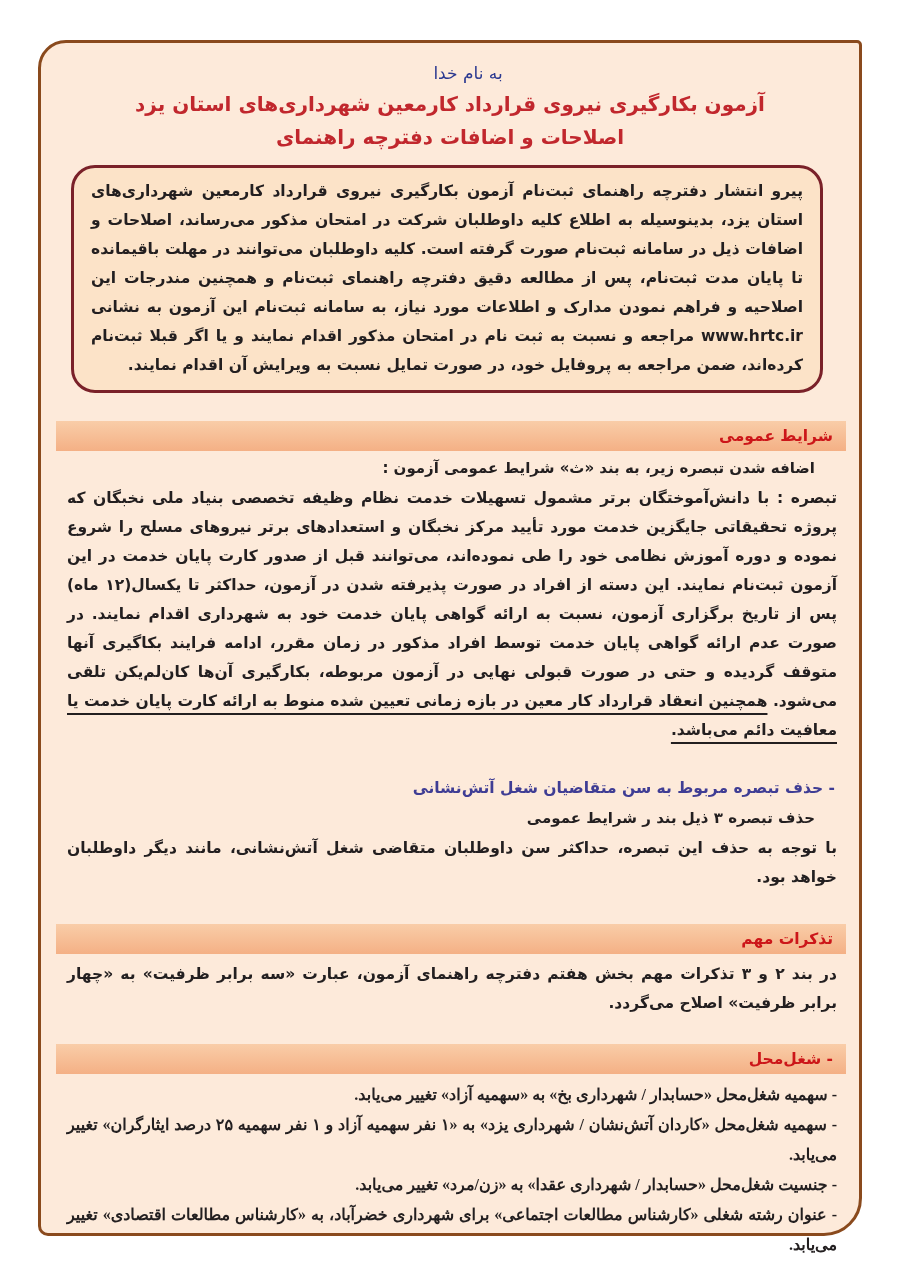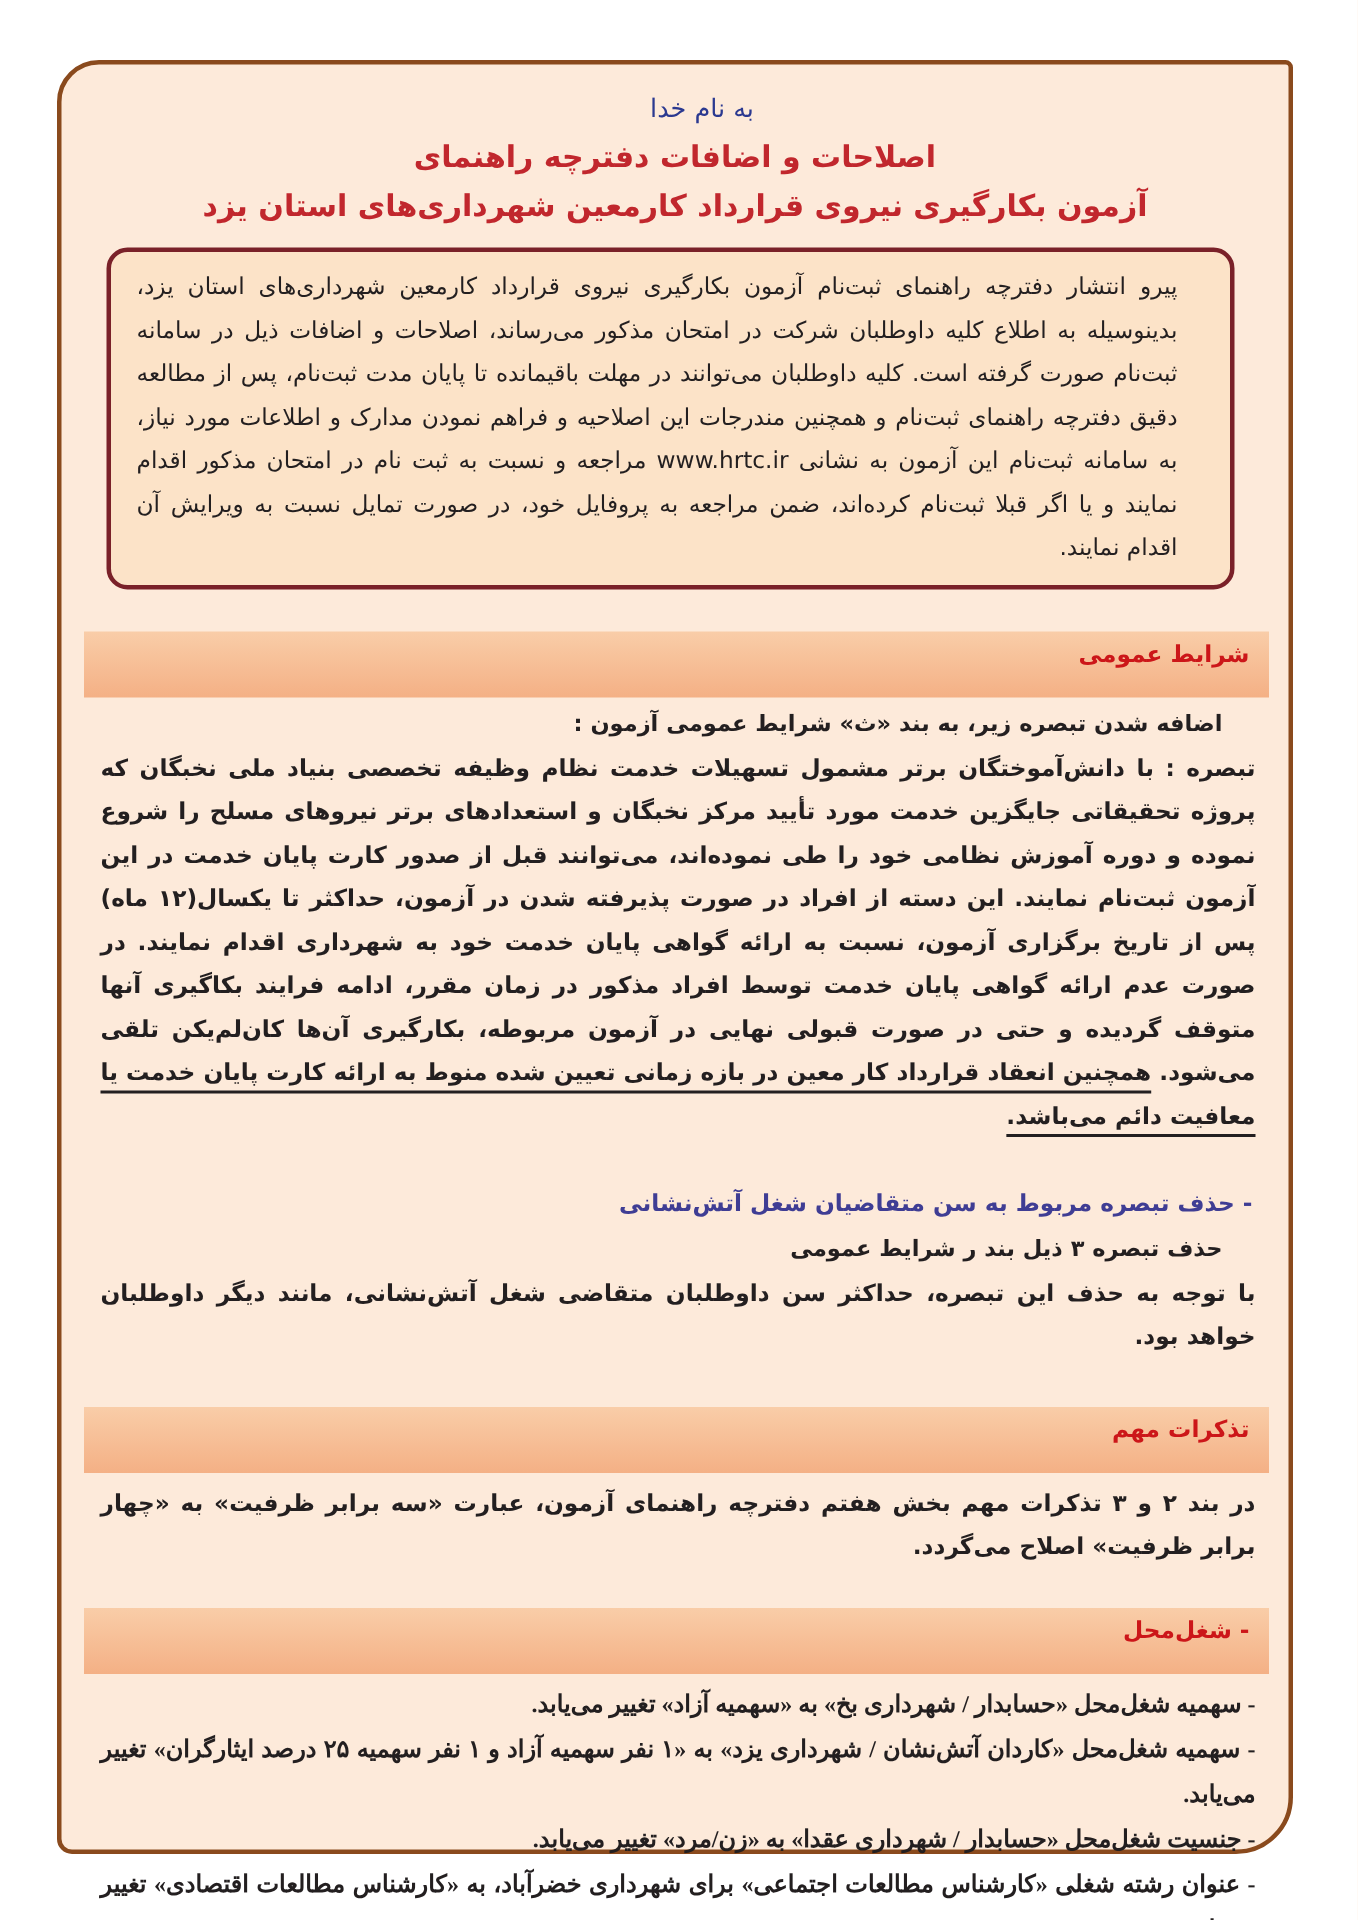--- a/index.html
+++ b/index.html
@@ -23,28 +23,28 @@
   }
   .title-red {
     text-align:center; color:var(--title-red,#c1272d);
     font-size:20px; font-weight:bold; margin-top:9px;
   }
 
   .intro-box {
     margin:16px 36px 0 30px;
     background:var(--intro-bg,#fce3c8);
     border:3px solid var(--intro-border,#7a2129);
-    border-radius:14px;
-    padding:9px 35px 10px 17px;
-    font-size:15.5px; font-weight:normal; line-height:29px;
+    border-radius:24px;
+    padding:9px 17px 10px 17px;
+    font-size:15.5px; font-weight:bold; line-height:29px;
     text-align:justify;
   }
 
   .band {
-    margin:0 13px 0 15px; height:44px;
+    margin:0 13px 0 15px; height:30px;
     background:linear-gradient(to bottom, var(--band-bg-light,#f9cda8), var(--band-bg,#f4b085));
     color:var(--section-red,#cc1619);
     font-size:15.5px; font-weight:bold; line-height:30px;
     padding-right:13px;
   }
   .band-general { margin-top:28px; }
   .band-notes   { margin-top:32px;padding-left:48px; }
   .band-jobs    { margin-top:26px;text-align:right; }
 
   .subheader {
@@ -76,22 +76,22 @@
   .notes-para  { margin-top:6px; }
   .jobs-items  { margin-top:6px; }
 </style>
 </head>
 <body>
 
 <div class="card">
 
   <div class="bismillah">به نام خدا</div>
 
+  <div class="title-red">آزمون بکارگیری نیروی قرارداد کارمعین شهرداری‌های استان یزد</div>
   <div class="title-red">اصلاحات و اضافات دفترچه راهنمای</div>
-  <div class="title-red">آزمون بکارگیری نیروی قرارداد کارمعین شهرداری‌های استان یزد</div>
 
   <div class="intro-box">
     <span>پیرو انتشار دفترچه راهنمای ثبت‌نام آزمون بکارگیری نیروی قرارداد کارمعین شهرداری‌های استان یزد، بدینوسیله به اطلاع کلیه داوطلبان شرکت در امتحان مذکور می‌رساند، اصلاحات و اضافات ذیل در سامانه ثبت‌نام صورت گرفته است. کلیه داوطلبان می‌توانند در مهلت باقیمانده تا پایان مدت ثبت‌نام، پس از مطالعه دقیق دفترچه راهنمای ثبت‌نام و همچنین مندرجات این اصلاحیه و فراهم نمودن مدارک و اطلاعات مورد نیاز، به سامانه ثبت‌نام این آزمون به نشانی www.hrtc.ir مراجعه و نسبت به ثبت نام در امتحان مذکور اقدام نمایند و یا اگر قبلا ثبت‌نام کرده‌اند، ضمن مراجعه به پروفایل خود، در صورت تمایل نسبت به ویرایش آن اقدام نمایند.</span>
   </div>
 
   <div class="band band-general">
     <span>شرایط عمومی</span>
   </div>
 
   <div>

